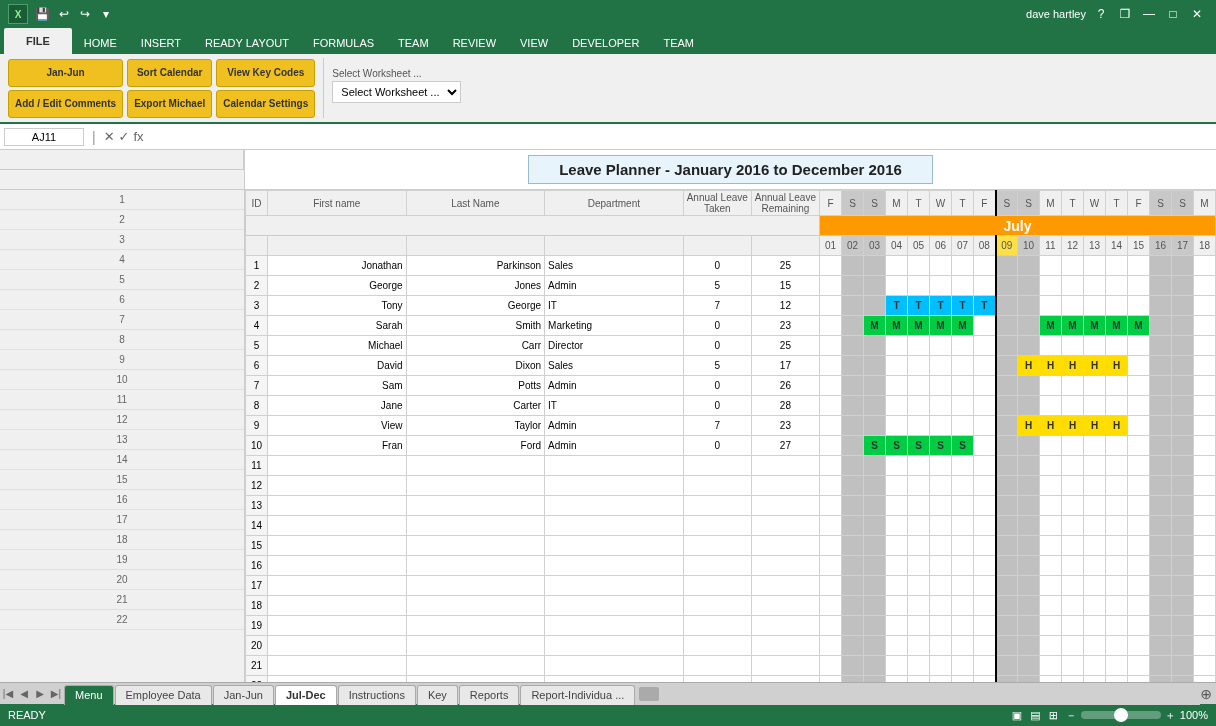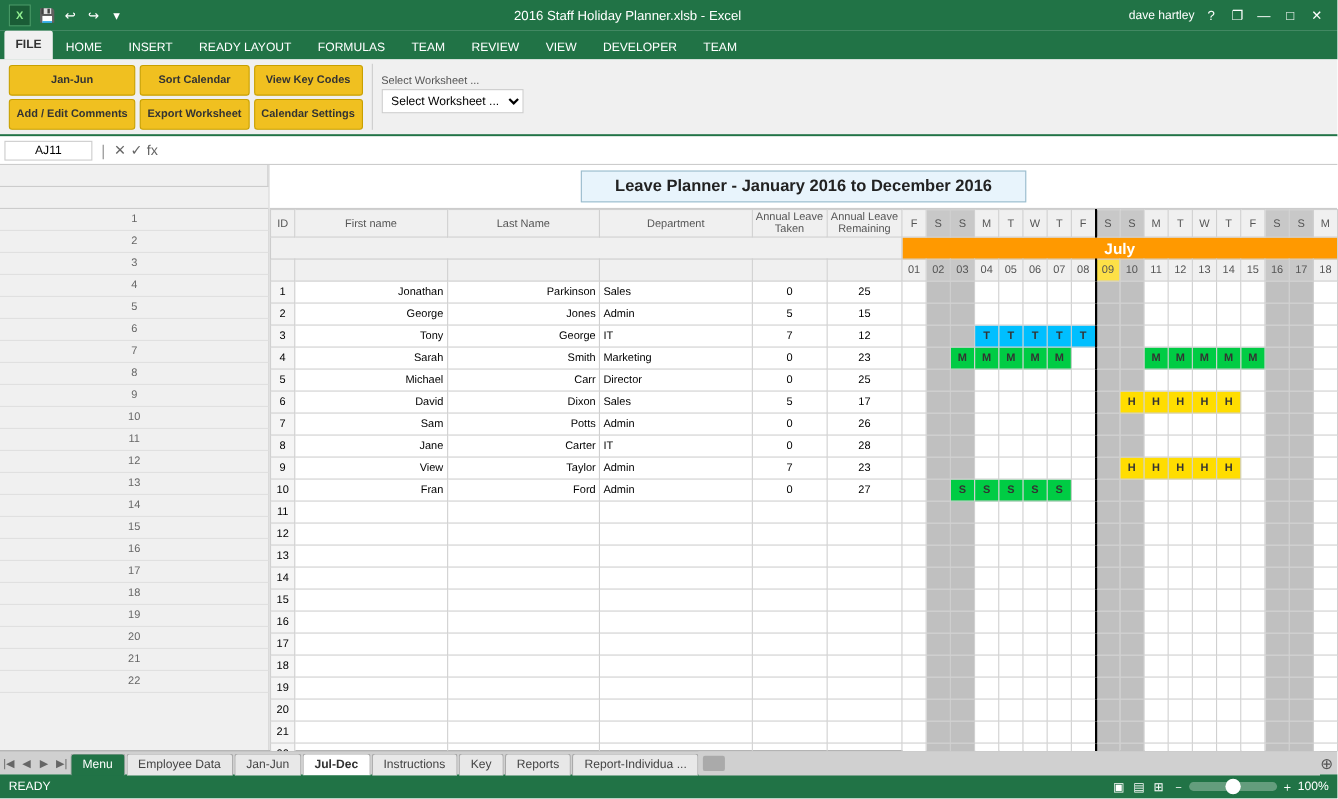--- a/index.html
+++ b/index.html
@@ -37,21 +37,21 @@
       padding: 4px 12px;
       font-size: 11px;
       color: white;
       cursor: pointer;
       border-radius: 2px 2px 0 0;
       height: 22px;
       display: flex;
       align-items: center;
     }
     .ribbon-tab.active { background: #f0f0f0; color: #333; }
-    .file-tab { background: #1a5230; color: white; padding: 4px 10px; font-weight: bold; height: 26px; display: flex; align-items: center; }
+    .file-tab { background: #1a5230; color: white; padding: 4px 22px; font-weight: bold; height: 26px; display: flex; align-items: center; }
 
     
     .ribbon-content {
       background: #f0f0f0;
       border-bottom: 2px solid #217346;
       padding: 4px 8px;
       display: flex;
       gap: 4px;
       align-items: center;
       height: 70px;
@@ -186,21 +186,20 @@
 <div class="title-bar">
   <div class="title-bar-left">
     <div class="title-icon">X</div>
     <div class="quick-access">
       <span class="qa-btn">💾</span>
       <span class="qa-btn">↩</span>
       <span class="qa-btn">↪</span>
       <span class="qa-btn">▾</span>
     </div>
   </div>
-  <div class="title-bar-center">2016 Staff Holiday Planner.xlsb - Excel</div>
   <div class="title-bar-right">
     <span>dave hartley</span>
     <div class="win-btns">
       <button class="win-btn">?</button>
       <button class="win-btn">❐</button>
       <button class="win-btn">—</button>
       <button class="win-btn">□</button>
       <button class="win-btn">✕</button>
     </div>
   </div>
@@ -219,21 +218,21 @@
   <div class="ribbon-tab">TEAM</div>
 </div>
 
 <div class="ribbon-content">
   <div class="ribbon-group">
     <button class="ribbon-btn">Jan-Jun</button>
     <button class="ribbon-btn">Add / Edit Comments</button>
   </div>
   <div class="ribbon-group">
     <button class="ribbon-btn">Sort Calendar</button>
-    <button class="ribbon-btn">Export Worksheet</button>
+    <button class="ribbon-btn">Export Michael</button>
   </div>
   <div class="ribbon-group">
     <button class="ribbon-btn">View Key Codes</button>
     <button class="ribbon-btn">Calendar Settings</button>
   </div>
   <div class="ribbon-divider"></div>
 
   <div style="display:flex;flex-direction:column;justify-content:flex-end;padding-bottom:6px;">
     <div style="font-size:10px;color:#555;margin-bottom:2px;">Select Worksheet ...</div>
     <div style="display:flex;align-items:center;gap:0;">

